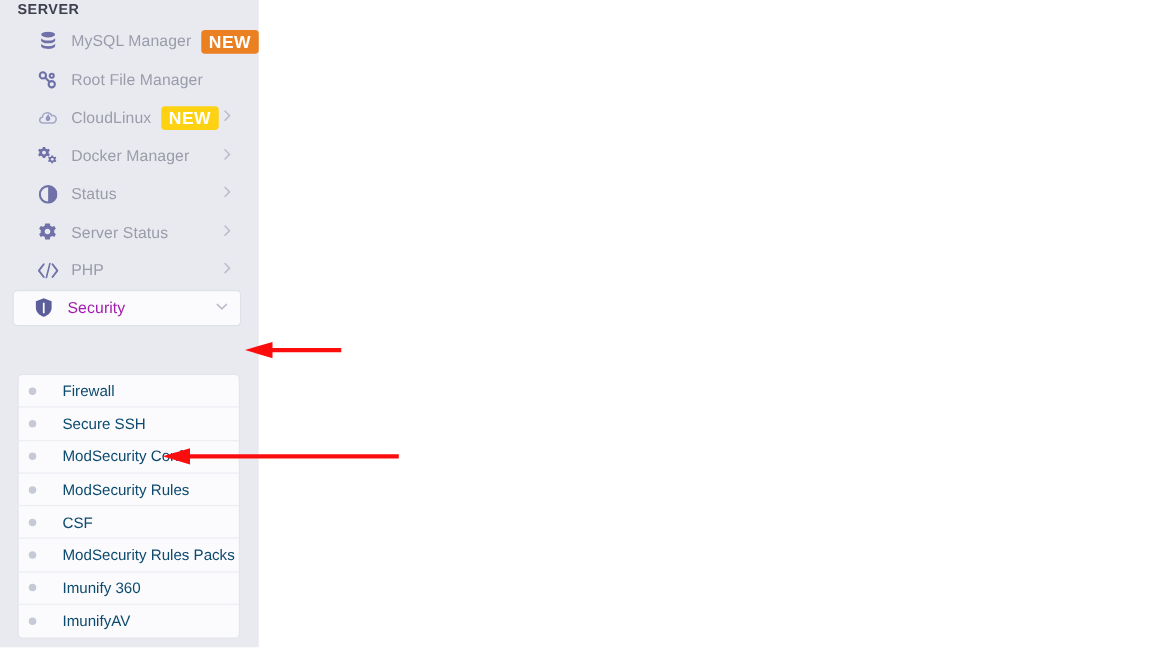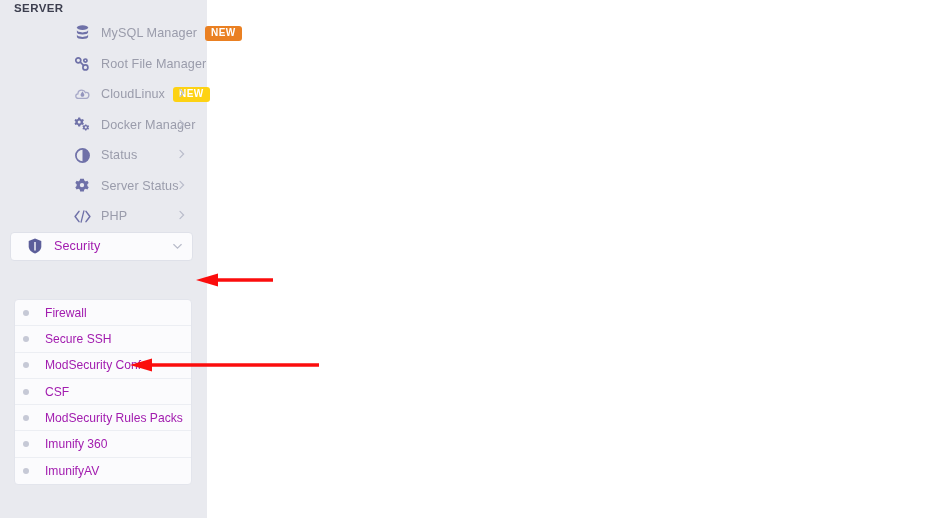--- a/index.html
+++ b/index.html
@@ -21,36 +21,36 @@
   .section-title {
     position: absolute; left: 14px; top: 0px;
     font-size: 11.5px; font-weight: bold; letter-spacing: 0.4px;
     color: #3d3f4f; line-height: 16px;
   }
 
   .nav { position: absolute; left: 0; top: 18px; width: 207px; }
   .nav-item {
     position: relative;
     display: flex; align-items: center;
-    height: 30.5px; padding-left: 28px; padding-right: 10px; margin-left: 44px;
+    height: 30.5px; padding-left: 28px; padding-right: 10px;
   }
   .nav-ico {
     width: 20px; height: 20px; flex: 0 0 20px;
     display: flex; align-items: center; justify-content: center;
     color: #6f71a8;
   }
   .nav-ico svg { display: block; }
   .nav-label {
     margin-left: 9px;
     font-size: 12.6px; color: #9a9cab;
     white-space: nowrap; letter-spacing: 0.1px;
   }
   .badge {
     margin-left: 8px;
-    font-size: 10px; font-weight: bold; color: #ffffff;
+    font-size: 14px; font-weight: bold; color: #ffffff;
     padding: 2.5px 6px 2.5px 6px; border-radius: 3px;
     letter-spacing: 0.4px; line-height: 1;
   }
   .badge.orange { background: #ea8022; }
   .badge.yellow { background: #fdd213; }
   .chev {
     position: absolute; right: 22px; top: 50%; transform: translateY(-50%);
     color: #b9bcca; font-size: 11px; line-height: 1;
   }
 
@@ -80,21 +80,21 @@
     display: flex; align-items: center;
     height: 26.3px; padding-left: 8px;
     border-bottom: 1px solid #eceef3;
   }
   .sub-item:last-child { border-bottom: none; }
   .dot {
     width: 6px; height: 6px; border-radius: 50%;
     background: #c6c9d6; flex: 0 0 6px;
   }
   .sub-label {
-    margin-left: 16px; font-size: 12.1px; color: #a21caf;
+    margin-left: 21px; font-size: 12.1px; color: #0c4a6e;
     white-space: nowrap;
   }
 
   
   .arrow { position: absolute; }
   .arrow svg { display: block; }
 </style>
 </head>
 <body>
 
@@ -214,20 +214,24 @@
       <div class="sub-item">
         <span class="dot"></span>
         <span class="sub-label">Secure SSH</span>
       </div>
       <div class="sub-item">
         <span class="dot"></span>
         <span class="sub-label">ModSecurity Conf</span>
       </div>
       <div class="sub-item">
         <span class="dot"></span>
+        <span class="sub-label">ModSecurity Rules</span>
+      </div>
+      <div class="sub-item">
+        <span class="dot"></span>
         <span class="sub-label">CSF</span>
       </div>
       <div class="sub-item">
         <span class="dot"></span>
         <span class="sub-label">ModSecurity Rules Packs</span>
       </div>
       <div class="sub-item">
         <span class="dot"></span>
         <span class="sub-label">Imunify 360</span>
       </div>

